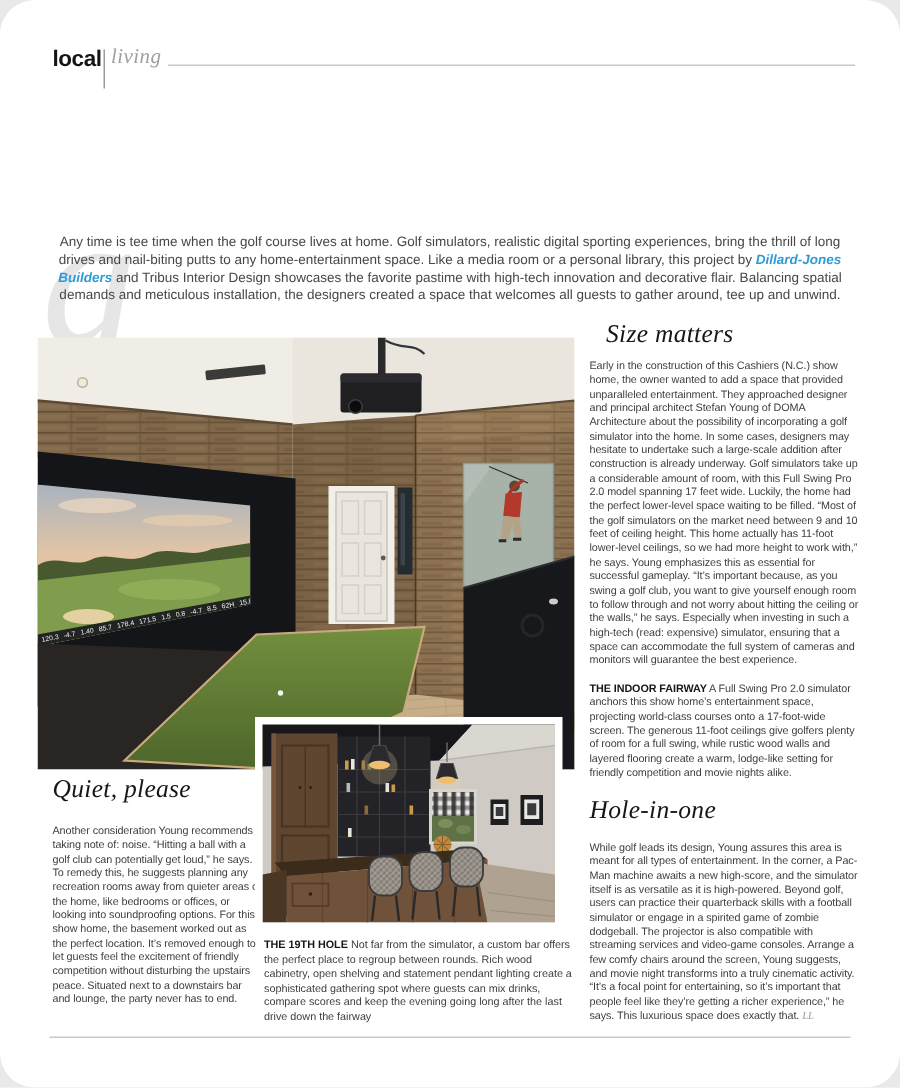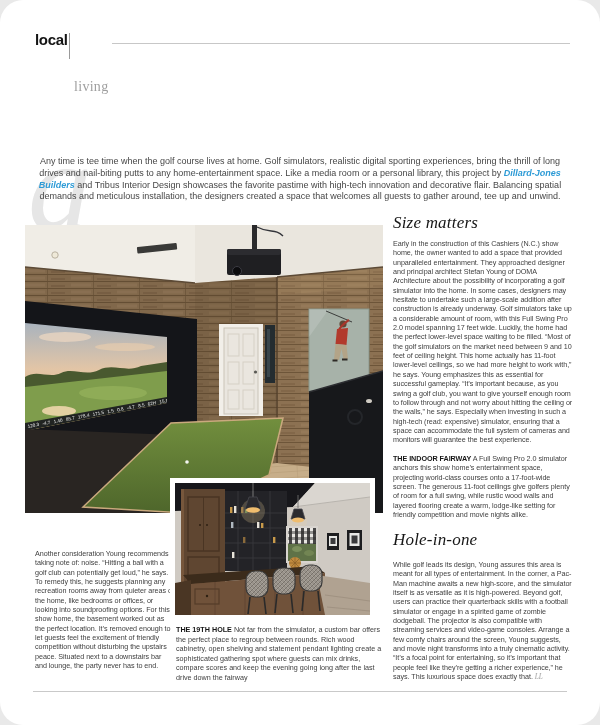--- a/index.html
+++ b/index.html
@@ -4,22 +4,22 @@
 <style>
   html,body{margin:0;padding:0;background:#e9e9e9;}
   .page{position:relative;width:600px;height:725px;background:#ffffff;margin:0 auto;
         font-family:"Liberation Sans",sans-serif;overflow:hidden;border-radius:23px;}
   .abs{position:absolute;}
 
   
   .masthead{left:35px;top:31px;display:flex;align-items:baseline;z-index:3;}
   .brand{font-weight:bold;font-size:15px;color:#141414;letter-spacing:-0.3px;}
   .mast-vline{left:69px;top:33px;width:1px;height:26px;background:#9a9a9a;}
-  .section-name{left:74px;top:31px;font-family:"Liberation Serif",serif;
-        font-size:14px;color:#9f9f9f;letter-spacing:.3px;margin-top:48px;}
+  .section-name{left:74px;top:31px;font-family:"Liberation Serif",serif;font-style:italic;
+        font-size:14px;color:#9f9f9f;letter-spacing:.3px;}
   .mast-rule{left:112px;top:43px;width:458px;height:1px;background:#c7c7c7;}
 
   
   .title{left:0;top:50px;width:600px;text-align:center;font-family:"Liberation Serif",serif;
         font-style:italic;font-size:49px;color:#101010;line-height:1.1;}
   .subtitle{left:20px;top:120px;width:560px;text-align:center;font-family:"Liberation Serif",serif;
         font-style:italic;font-size:15px;color:#1d1d1d;}
   .byline{left:0;top:142px;width:600px;text-align:center;font-size:8.5px;color:#222;
         letter-spacing:.45px;}
 
@@ -37,21 +37,21 @@
 
   
   .sec-head{font-family:"Liberation Serif",serif;font-style:italic;font-size:17px;
         color:#161616;letter-spacing:.2px;}
   .body-copy{font-size:7.2px;line-height:9.35px;letter-spacing:-0.05px;color:#3e3e3e;}
   .lead-in{font-weight:bold;color:#161616;}
   .end-mark{font-family:"Liberation Serif",serif;font-style:italic;color:#9c9c9c;}
 
   .quiet-head{left:35px;top:516px;}
   .quiet-body{left:35px;top:549px;width:140px;}
-  .sm-head{left:393px;top:213px;text-align:right;}
+  .sm-head{left:404px;top:213px;text-align:right;}
   .sm-body{left:393px;top:239px;width:180px;}
   .fairway{left:393px;top:454px;width:180px;}
   .hole-head{left:393px;top:530px;}
   .hole-body{left:393px;top:560px;width:180px;}
   .caption{left:176px;top:625px;width:210px;font-size:7.2px;line-height:9.6px;color:#3e3e3e;}
 
   
   .foot-rule{left:33px;top:691px;width:534px;height:1px;background:#c9c9c9;}
   .footer{left:35px;top:699px;display:flex;align-items:baseline;gap:6px;margin-top:32px;}
   .page-num{font-size:8.5px;color:#4a4a4a;}
@@ -313,20 +313,21 @@
         </g>
         <g>
           <rect x="125" y="82" width="22" height="26" rx="9" fill="url(#weave)" stroke="#3a3a3a" stroke-width="1.2"></rect>
           <line x1="129" y1="108" x2="127" y2="128" stroke="#2a2a2a" stroke-width="1.6"></line>
           <line x1="143" y1="108" x2="145" y2="128" stroke="#2a2a2a" stroke-width="1.6"></line>
         </g>
       </g>
     </svg>
   </div>
 
+  <div class="abs sec-head quiet-head">Quiet, please</div>
   <div class="abs body-copy quiet-body">Another consideration Young recommends taking note of: noise. “Hitting a ball with a golf club can potentially get loud,” he says. To remedy this, he suggests planning any recreation rooms away from quieter areas of the home, like bedrooms or offices, or looking into soundproofing options. For this show home, the basement worked out as the perfect location. It’s removed enough to let guests feel the excitement of friendly competition without disturbing the upstairs peace. Situated next to a downstairs bar and lounge, the party never has to end.</div>
 
   <div class="abs caption">
     <span class="lead-in">THE 19TH HOLE</span><span> Not far from the simulator, a custom bar offers the perfect place to regroup between rounds. Rich wood cabinetry, open shelving and statement pendant lighting create a sophisticated gathering spot where guests can mix drinks, compare scores and keep the evening going long after the last drive down the fairway</span>
   </div>
 
   <div class="abs sec-head sm-head">Size matters</div>
   <div class="abs body-copy sm-body">Early in the construction of this Cashiers (N.C.) show home, the owner wanted to add a space that provided unparalleled entertainment. They approached designer and principal architect Stefan Young of DOMA Architecture about the possibility of incorporating a golf simulator into the home. In some cases, designers may hesitate to undertake such a large-scale addition after construction is already underway. Golf simulators take up a considerable amount of room, with this Full Swing Pro 2.0 model spanning 17 feet wide. Luckily, the home had the perfect lower-level space waiting to be filled. “Most of the golf simulators on the market need between 9 and 10 feet of ceiling height. This home actually has 11-foot lower-level ceilings, so we had more height to work with,” he says. Young emphasizes this as essential for successful gameplay. “It’s important because, as you swing a golf club, you want to give yourself enough room to follow through and not worry about hitting the ceiling or the walls,” he says. Especially when investing in such a high-tech (read: expensive) simulator, ensuring that a space can accommodate the full system of cameras and monitors will guarantee the best experience.</div>
   <div class="abs body-copy fairway">
     <span class="lead-in">THE INDOOR FAIRWAY</span><span> A Full Swing Pro 2.0 simulator anchors this show home’s entertainment space, projecting world-class courses onto a 17-foot-wide screen. The generous 11-foot ceilings give golfers plenty of room for a full swing, while rustic wood walls and layered flooring create a warm, lodge-like setting for friendly competition and movie nights alike.</span>

